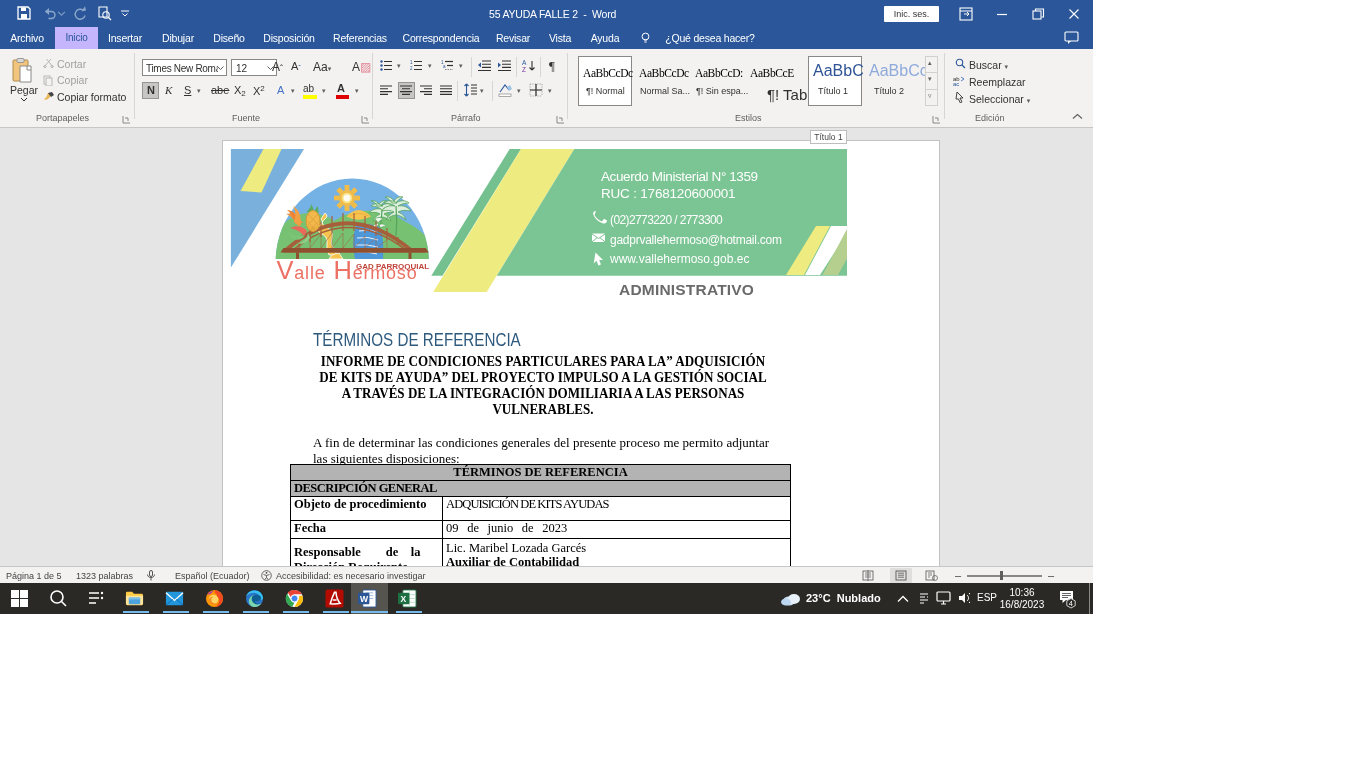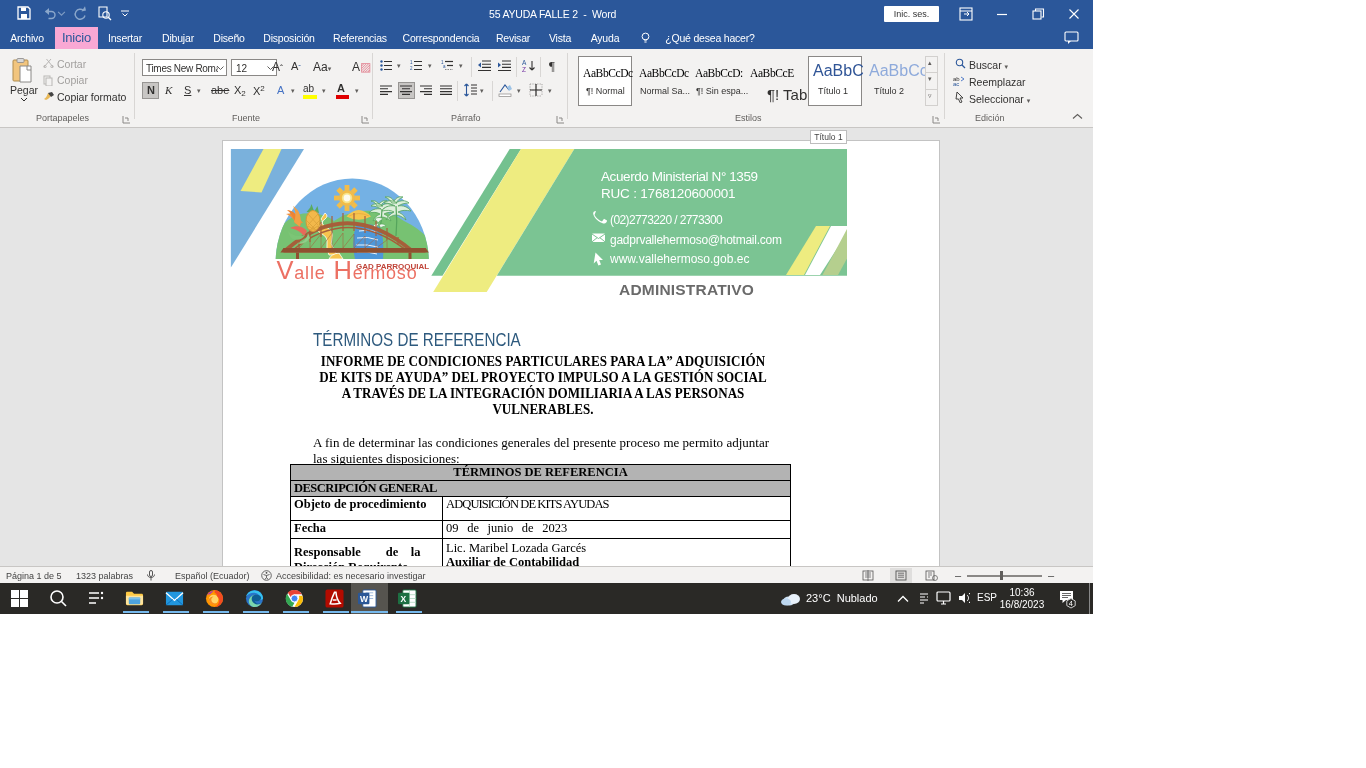--- a/index.html
+++ b/index.html
@@ -7,21 +7,21 @@
 body{font-family:"Liberation Sans",sans-serif;}
 #screen{position:absolute;left:0;top:0;width:1093px;height:614px;background:#e5e5e5;}
 
 #titlebar{position:absolute;left:0;top:0;width:1093px;height:27px;background:#2b579a;color:#fff;}
 #titletext{position:absolute;left:489px;top:7.5px;font-size:10.5px;letter-spacing:-0.2px;color:#fff;white-space:nowrap;}
 #inicses{position:absolute;left:884px;top:6px;width:55px;height:16px;background:#fff;border-radius:1px;color:#333;font-size:9px;text-align:center;line-height:16px;}
 .qat{position:absolute;top:5px;width:16px;height:16px;}
 
 #tabrow{position:absolute;left:0;top:27px;width:1093px;height:22px;background:#2b579a;}
 .tab{position:absolute;top:0;height:22px;color:#fff;font-size:10.5px;letter-spacing:-0.2px;line-height:22px;white-space:nowrap;transform:translateX(-50%);}
-#activetab{position:absolute;left:55px;top:0;width:43px;height:22px;background:#f9a8d4;color:#2b579a;font-size:13px;letter-spacing:-0.2px;line-height:22px;text-align:center;}
+#activetab{position:absolute;left:55px;top:0;width:43px;height:22px;background:#c4b5fd;color:#2b579a;font-size:10px;letter-spacing:-0.2px;line-height:22px;text-align:center;}
 
 #ribbon{position:absolute;left:0;top:49px;width:1093px;height:79px;background:#f3f2f1;border-bottom:1px solid #c8c6c4;}
 .gsep{position:absolute;top:4px;height:66px;width:1px;background:#d8d6d4;}
 .glabel{position:absolute;top:64px;font-size:9px;color:#605e5c;white-space:nowrap;}
 .glauncher{position:absolute;top:66px;width:9px;height:9px;}
 .rtext{font-size:10.5px;color:#323130;white-space:nowrap;}
 .rgray{color:#a19f9d;}
 .combo{position:absolute;border:1px solid #8a8886;background:#fff;height:17px;font-size:10.5px;color:#323130;}
 .dd{color:#605e5c;font-size:7px;}
 
@@ -558,21 +558,21 @@
     <div class="tbunder" style="left:283px;width:26px;"></div>
     <div class="tbunder" style="left:323px;width:26px;"></div>
     <div class="tbunder" style="left:351px;width:37px;"></div>
     <div class="tbunder" style="left:396px;width:26px;"></div>
 
     <svg style="position:absolute;left:780px;top:9px;width:22px;height:14px" viewBox="0 0 22 14">
         <ellipse cx="9" cy="9" rx="6" ry="4.5" fill="#cfe3f5"></ellipse>
         <ellipse cx="14" cy="7" rx="6" ry="5" fill="#e8f1fa"></ellipse>
         <ellipse cx="6" cy="10" rx="5" ry="3.5" fill="#bdd7f0"></ellipse>
       </svg>
-    <div style="position:absolute;left:806px;top:9px;color:#fff;font-size:11px;">23°C&nbsp; Nublado</div>
+    <div style="position:absolute;left:806px;top:9px;color:#fff;font-size:11px;font-weight:bold;">23°C&nbsp; Nublado</div>
     <svg style="position:absolute;left:897px;top:12px;width:12px;height:8px" viewBox="0 0 12 8">
         <path d="M1 6.5L6 1.5l5 5" fill="none" stroke="#fff" stroke-width="1.3"></path>
       </svg>
     <svg style="position:absolute;left:918px;top:9px;width:12px;height:13px" viewBox="0 0 12 13">
         <path d="M2 2h8M2 5h5M9 5h1M2 8h8M2 11h4" stroke="#fff" stroke-width="1.2"></path>
       </svg>
     <svg style="position:absolute;left:936px;top:8px;width:15px;height:14px" viewBox="0 0 15 14">
         <rect x="1" y="1" width="13" height="9" rx="1" fill="none" stroke="#fff" stroke-width="1.2"></rect>
         <path d="M5 13h5M7.5 10v3" stroke="#fff" stroke-width="1.2"></path>
       </svg>

